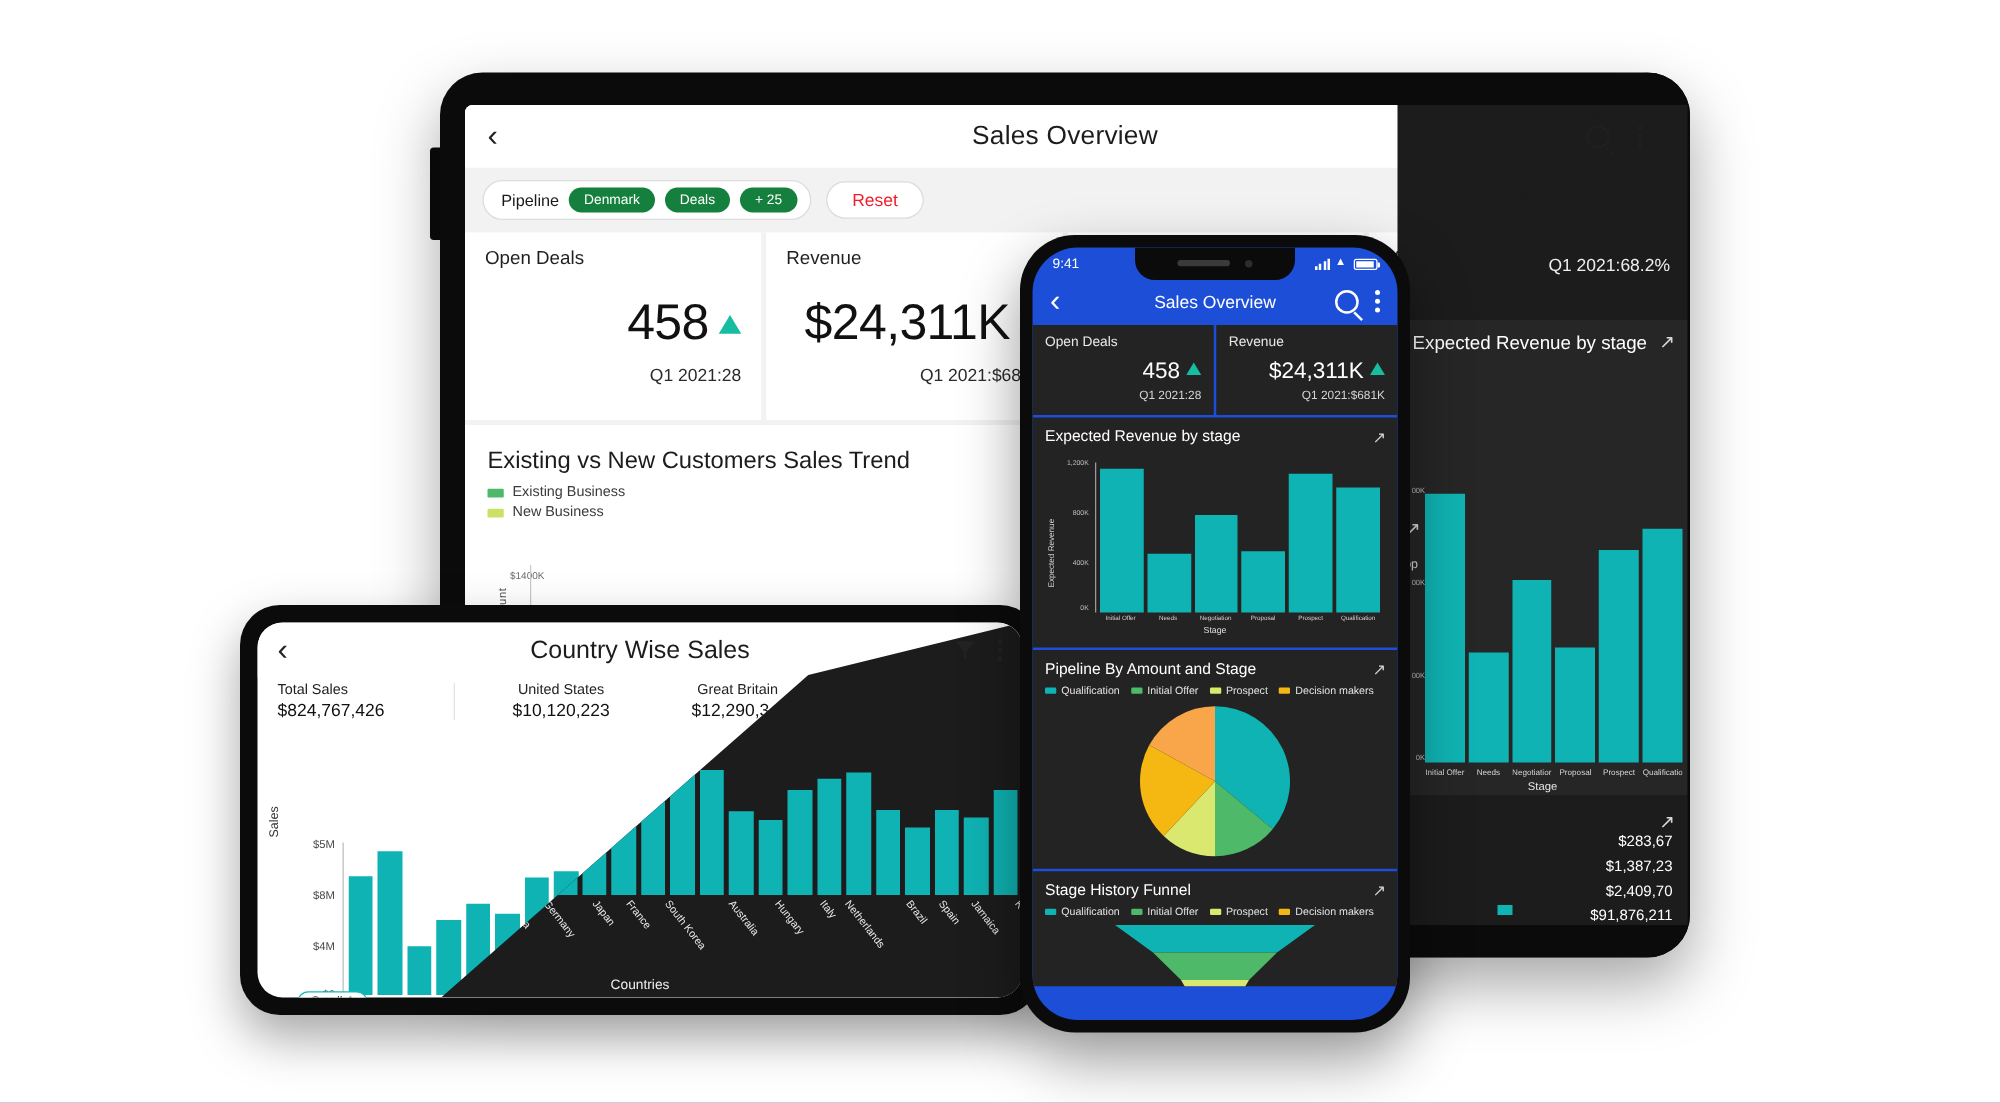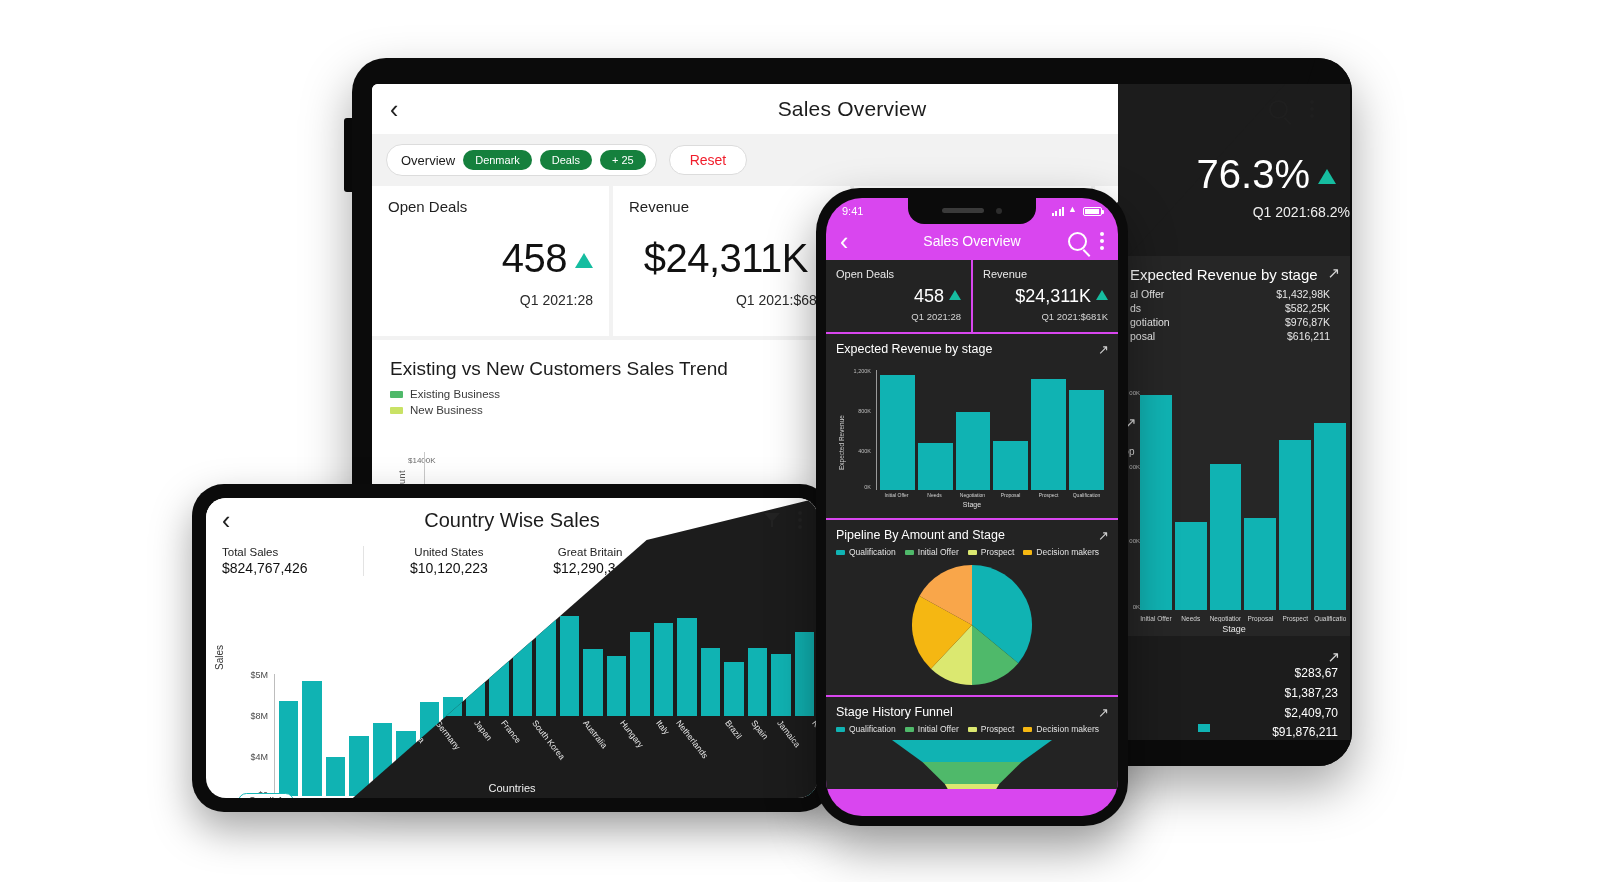--- a/index.html
+++ b/index.html
@@ -74,21 +74,21 @@
   .trend-bars { position:absolute; left:405px; bottom:12px; display:flex;
                 align-items:flex-end; gap:2px; }
   .trend-bars .b { width:11px; }
 
   
   #darkwedge { position:absolute; left:1092px; top:58px; width:260px; height:708px;
                overflow:hidden; border-radius:0 34px 34px 0; pointer-events:none; }
   #darkpanel { position:absolute; left:1118px; top:84px; width:232px; height:656px;
                background:#1c1c1c; overflow:hidden; }
   .dp-win { position:absolute; right:14px; top:68px; font-size:40px; color:#fff; }
-  .dp-winsub { position:absolute; right:0; top:120px; font-size:14px; color:#eee; }
+  .dp-winsub { position:absolute; right:14px; top:120px; font-size:14px; color:#eee; }
   .dp-card { position:absolute; left:0; right:0; background:#262626; }
   .dp-title { font-size:15px; color:#fff; }
   .dp-arrow { position:absolute; right:10px; top:8px; color:#d8d8d8; font-size:15px; }
   .dp-row { display:flex; justify-content:space-between; font-size:10.5px;
             color:#e6e6e6; padding:1px 10px 1px 0; }
   .dp-bars { position:absolute; left:22px; right:4px; bottom:26px; height:215px;
              display:flex; align-items:flex-end; gap:3px; }
   .dp-bars .b { flex:1; background:#10b3b3; }
   .dp-xlabels { position:absolute; left:22px; right:4px; bottom:14px; display:flex; gap:3px; }
   .dp-xlabels span { flex:1; text-align:center; font-size:6.5px; color:#d6d6d6;
@@ -133,21 +133,21 @@
      color:#333; display:flex; align-items:center; gap:4px; }
   
   #lp-dark { position:absolute; left:0; top:0; width:612px; height:300px;
      background:#1c1c1c; clip-path:polygon(100% 0,100% 100%,24% 100%,72% 14%);
      pointer-events:none; }
 
   
   #pphone { left:816px; top:188px; width:312px; height:638px; border-radius:44px;
             box-shadow:0 22px 48px rgba(0,0,0,.4); }
   #pphone-screen { left:10px; top:10px; width:292px; height:618px; border-radius:36px;
-                   background:#d946ef; }
+                   background:#1d4ed8; }
   .notch { position:absolute; left:50%; transform:translateX(-50%); top:0; width:128px;
            height:26px; background:#0b0b0b; border-radius:0 0 16px 16px; z-index:5; }
   .notch-bar { position:absolute; left:34px; top:10px; width:42px; height:5px;
                background:#3a3a3a; border-radius:3px; }
   .notch-cam { position:absolute; left:88px; top:10px; width:6px; height:6px;
                border-radius:50%; background:#2d2d2d; }
   .p-status { height:26px; display:flex; align-items:center; justify-content:space-between;
               padding:0 16px; color:#fff; font-size:11px; }
   .p-stat-r { display:flex; align-items:center; gap:4px; }
   .bars-ic { display:flex; align-items:flex-end; gap:1.5px; height:9px; }
@@ -223,21 +223,21 @@
           <span class="kebab">
               <i></i>
               <i></i>
               <i></i>
             </span>
         </div>
       </div>
 
       <div class="t-filterbar">
         <div class="filter-pill">
-          <span class="fp-label">Overview</span>
+          <span class="fp-label">Pipeline</span>
           <span class="chip">Denmark</span>
           <span class="chip">Deals</span>
           <span class="chip">+ 25</span>
         </div>
         <div class="reset-pill">Reset</div>
       </div>
 
       <div class="t-kpis">
         <div class="kpi">
           <div class="kpi-title">Open Deals</div>
@@ -286,47 +286,26 @@
   </div>
 
   <div id="darkwedge">
     <div style="position:absolute;left:0;top:0;width:260px;height:708px;background:#0b0b0b;
                 clip-path:polygon(100% 0, 100% 100%, 0 100%, 86% 0);"></div>
   </div>
   <div id="darkpanel">
     <div style="position:absolute;left:0;top:0;width:232px;height:656px;background:#1c1c1c;
                 clip-path:polygon(100% 0, 100% 100%, 0 100%, 0 28%, 72% 0);"></div>
 
-    <div class="dp-win">
-      <span>76.3%</span><span class="tri-up"></span>
-    </div>
     <div class="dp-winsub">Q1 2021:68.2%</div>
 
     <div class="dp-card" style="top:172px;height:380px;">
       <div style="padding:10px 10px 0 12px;">
         <div class="dp-title">Expected Revenue by stage</div>
         <div class="dp-arrow">↗</div>
-        <div style="margin-top:4px;">
-          <div class="dp-row">
-              <span>al Offer</span>
-              <span>$1,432,98K</span>
-            </div>
-          <div class="dp-row">
-              <span>ds</span>
-              <span>$582,25K</span>
-            </div>
-          <div class="dp-row">
-              <span>gotiation</span>
-              <span>$976,87K</span>
-            </div>
-          <div class="dp-row">
-              <span>posal</span>
-              <span>$616,211</span>
-            </div>
-        </div>
       </div>
       <div class="dp-yaxis">
         <span style="bottom:214px">00K</span>
           <span style="bottom:140px">00K</span>
         <span style="bottom:66px">00K</span>
           <span style="bottom:0px">0K</span>
       </div>
       <div class="dp-bars">
         <div class="b" style="height:100%"></div>
         <div class="b" style="height:41%"></div>

